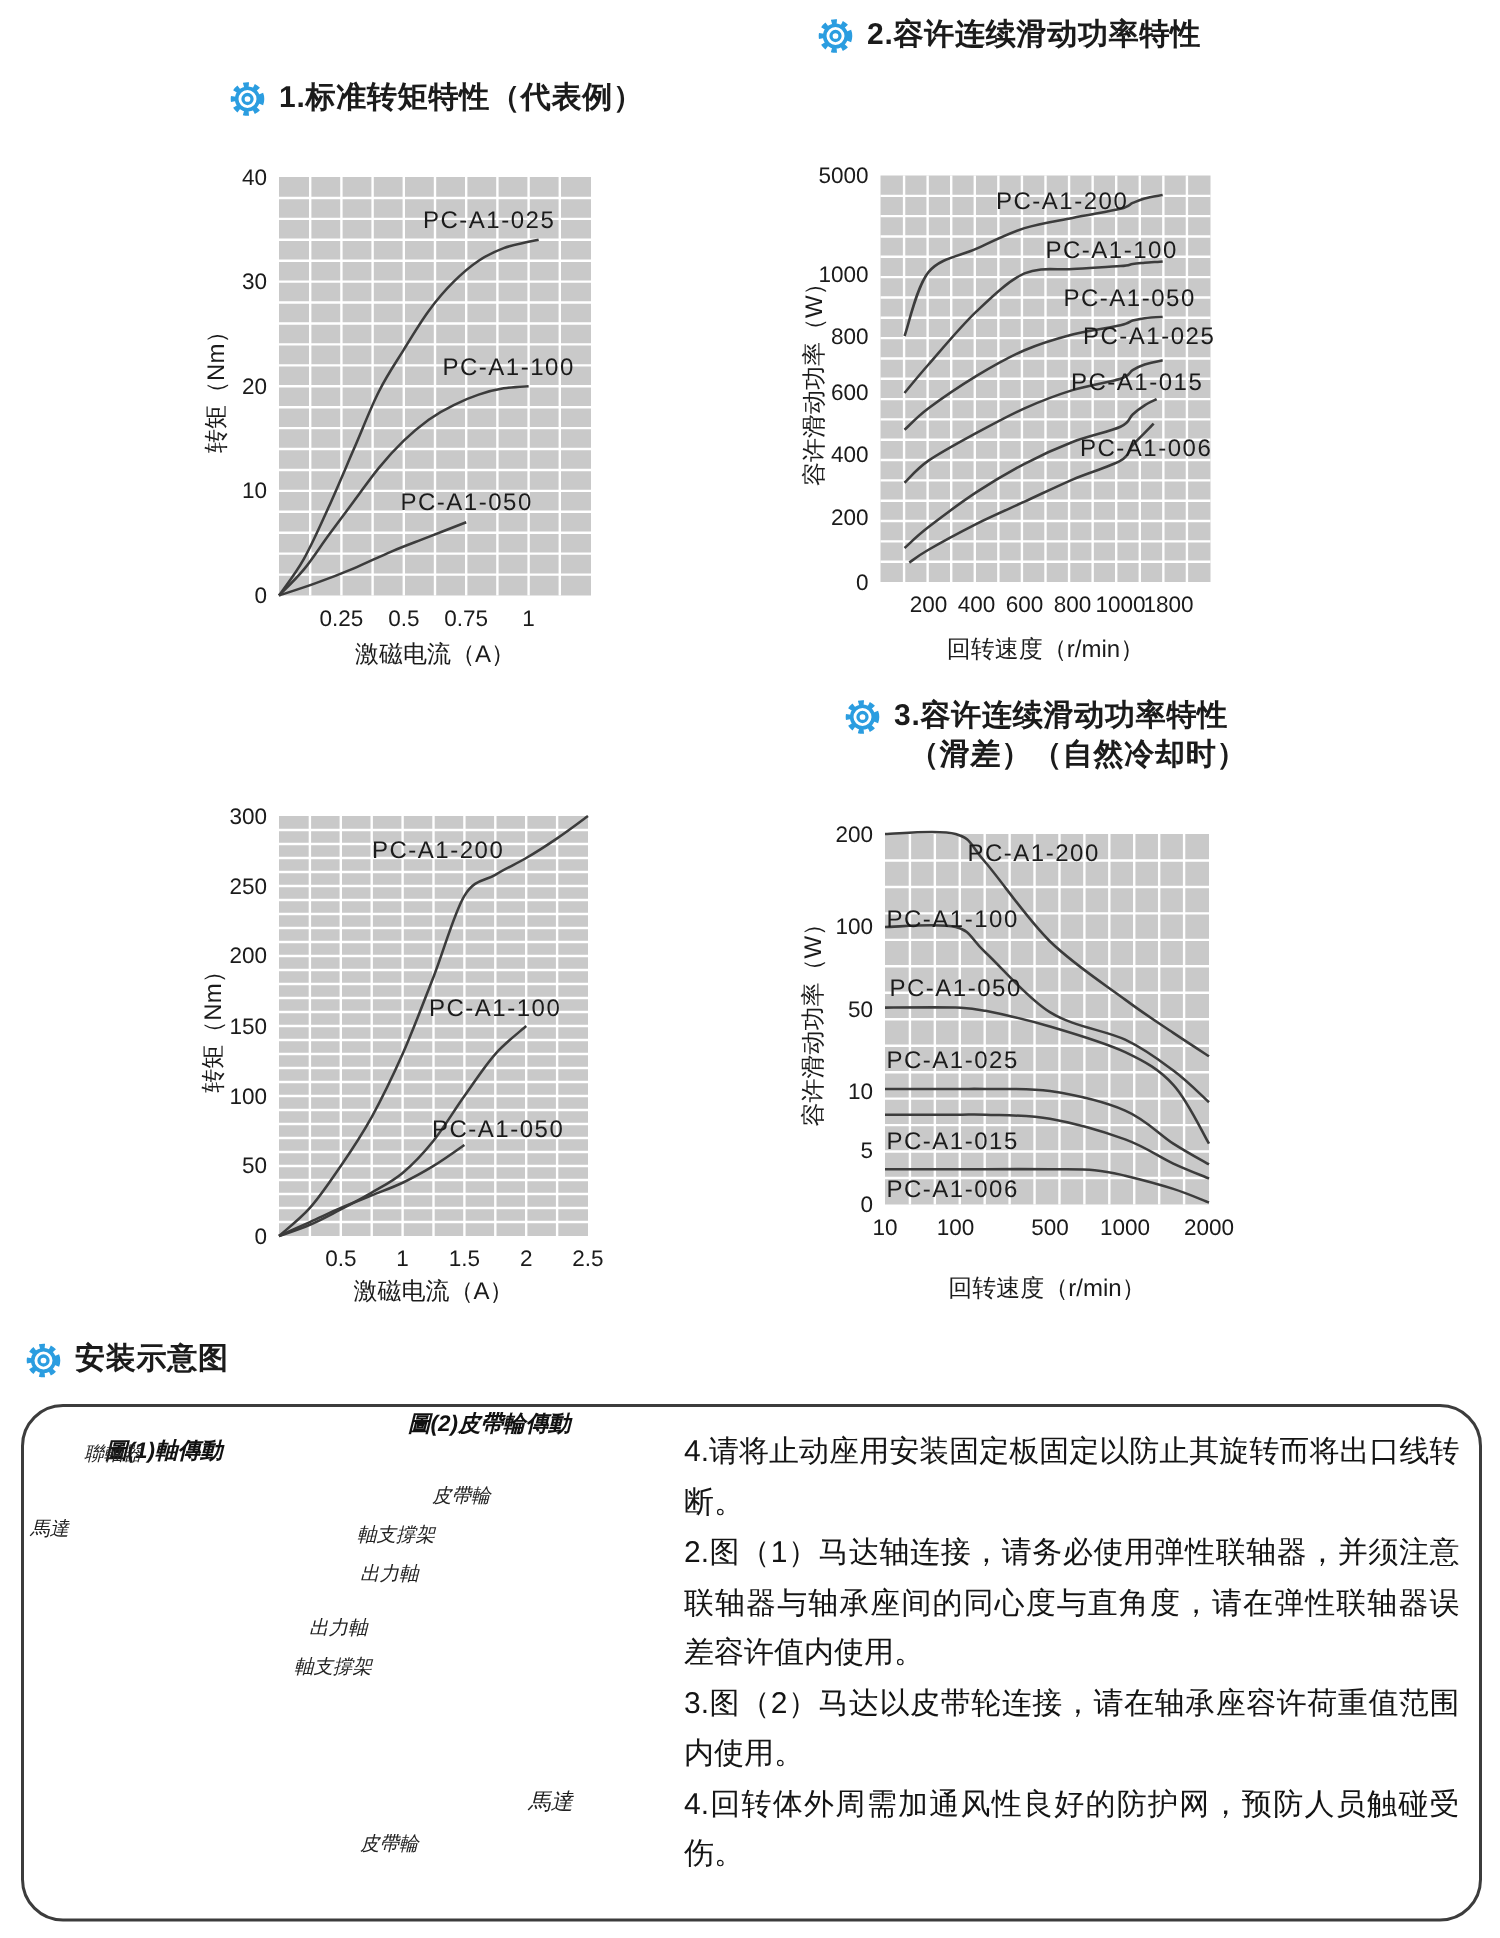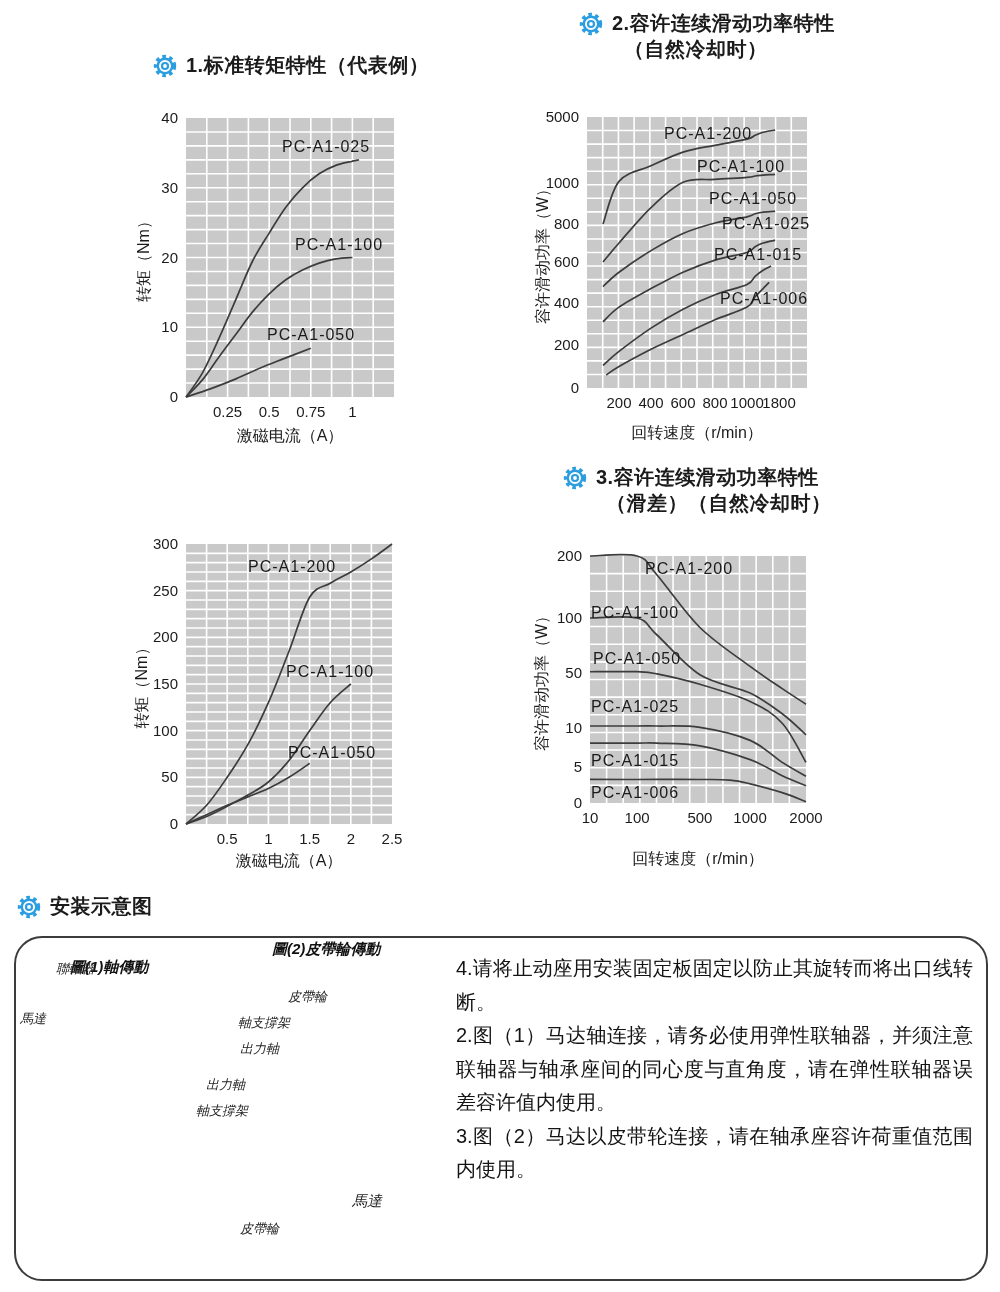--- a/index.html
+++ b/index.html
@@ -428,29 +428,28 @@
 
   <div class="hdr" style="left:152px;top:10px;margin-top:42px;">
     <svg class="gear" width="26" height="26" viewBox="0 0 26 26">
       <circle cx="13" cy="13" r="9" fill="none" stroke="#2b9de0" stroke-width="4.4" stroke-dasharray="3.4 3.2"></circle>
       <circle cx="13" cy="13" r="7.2" fill="none" stroke="#2b9de0" stroke-width="2.4"></circle>
       <circle cx="13" cy="13" r="3" fill="none" stroke="#2b9de0" stroke-width="2.2"></circle>
     </svg>
     <div class="txt">1.标准转矩特性（代表例）</div>
   </div>
 
-  <div class="hdr" style="left:578px;top:10px;">
+  <div class="hdr" style="left:544px;top:10px;">
     <svg class="gear" width="26" height="26" viewBox="0 0 26 26">
       <circle cx="13" cy="13" r="9" fill="none" stroke="#2b9de0" stroke-width="4.4" stroke-dasharray="3.4 3.2"></circle>
       <circle cx="13" cy="13" r="7.2" fill="none" stroke="#2b9de0" stroke-width="2.4"></circle>
       <circle cx="13" cy="13" r="3" fill="none" stroke="#2b9de0" stroke-width="2.2"></circle>
     </svg>
     <div>
       <div class="txt">2.容许连续滑动功率特性</div>
-      <div class="l2" style="padding-left:12px;">（自然冷却时）</div>
     </div>
   </div>
 
   <div class="hdr" style="left:562px;top:464px;">
     <svg class="gear" width="26" height="26" viewBox="0 0 26 26">
       <circle cx="13" cy="13" r="9" fill="none" stroke="#2b9de0" stroke-width="4.4" stroke-dasharray="3.4 3.2"></circle>
       <circle cx="13" cy="13" r="7.2" fill="none" stroke="#2b9de0" stroke-width="2.4"></circle>
       <circle cx="13" cy="13" r="3" fill="none" stroke="#2b9de0" stroke-width="2.2"></circle>
     </svg>
     <div>
@@ -481,15 +480,16 @@
   <div class="figlab" style="left:288px;top:988px;">皮帶輪</div>
   <div class="figlab" style="left:238px;top:1014px;">軸支撐架</div>
   <div class="figlab" style="left:240px;top:1040px;">出力軸</div>
   <div class="figlab" style="left:352px;top:1192px;font-size:15px;">馬達</div>
   <div class="figlab" style="left:240px;top:1220px;">皮帶輪</div>
 
   <div class="notes">
     <p>4.请将止动座用安装固定板固定以防止其旋转而将出口线转断。</p>
     <p>2.图（1）马达轴连接，请务必使用弹性联轴器，并须注意联轴器与轴承座间的同心度与直角度，请在弹性联轴器误差容许值内使用。</p>
     <p>3.图（2）马达以皮带轮连接，请在轴承座容许荷重值范围内使用。</p>
+    <p>4.回转体外周需加通风性良好的防护网，预防人员触碰受伤。</p>
   </div>
 
 </div>
 
 </body></html>

